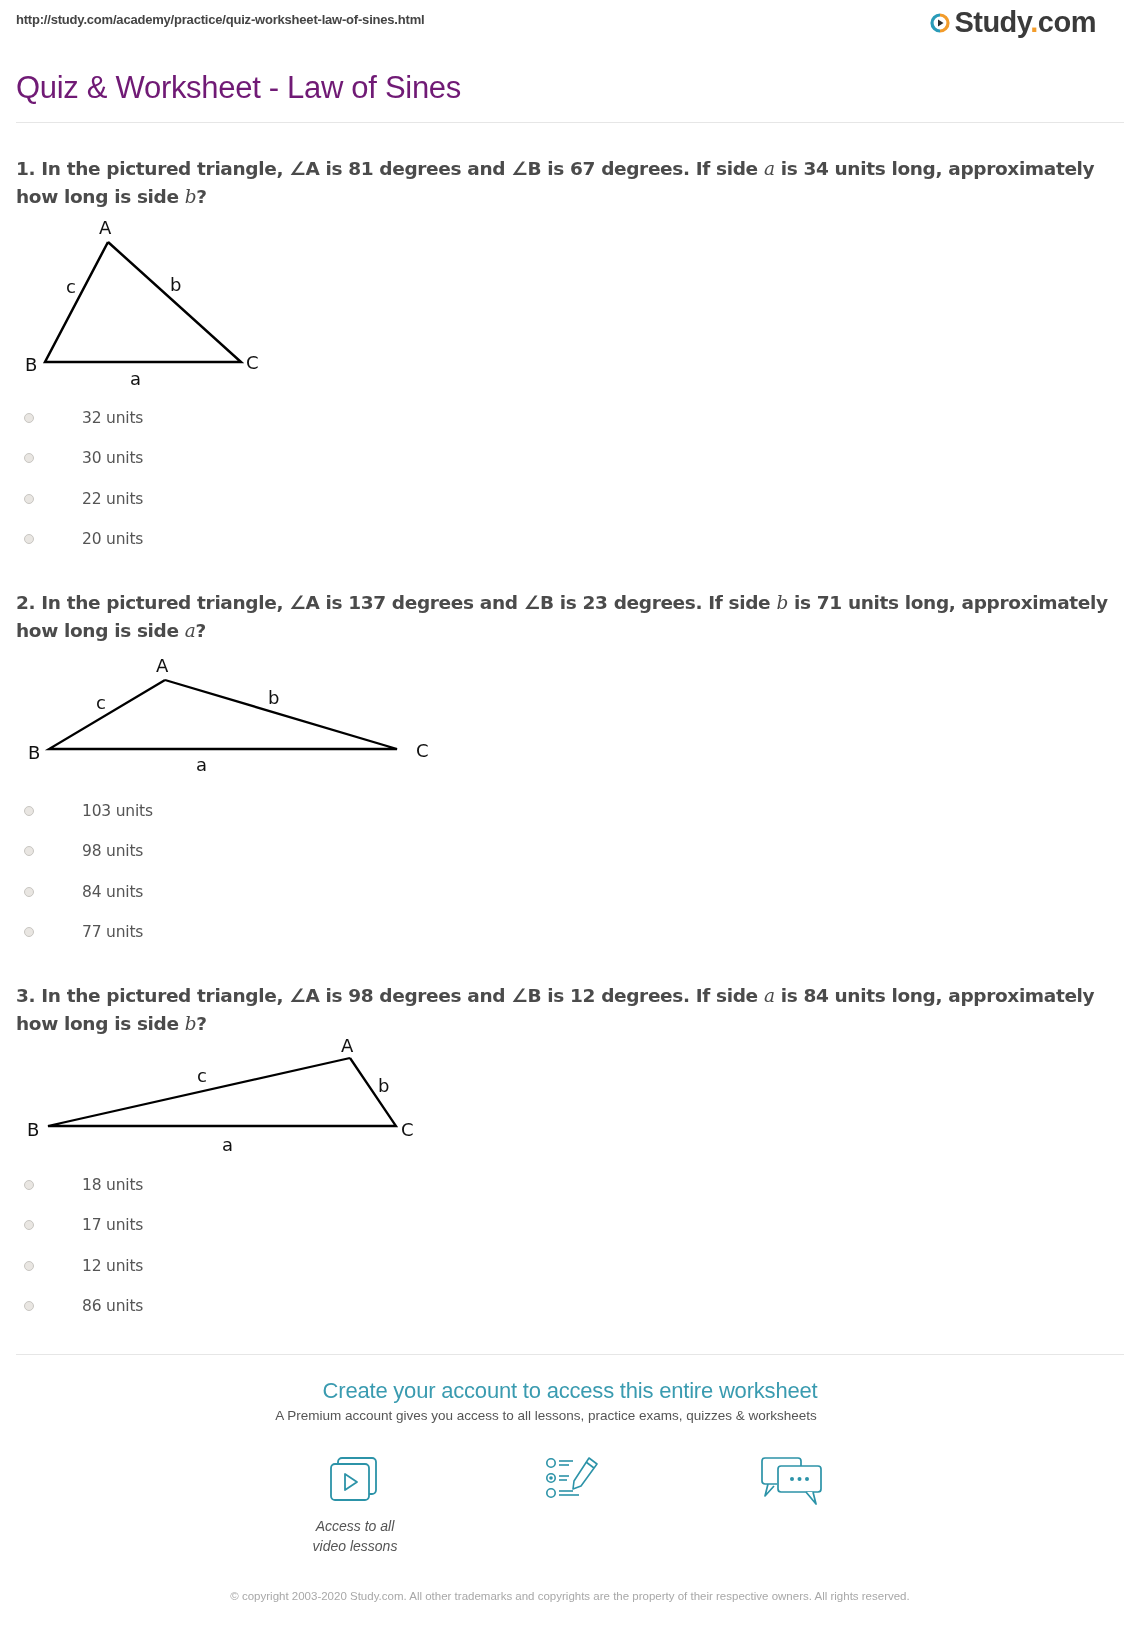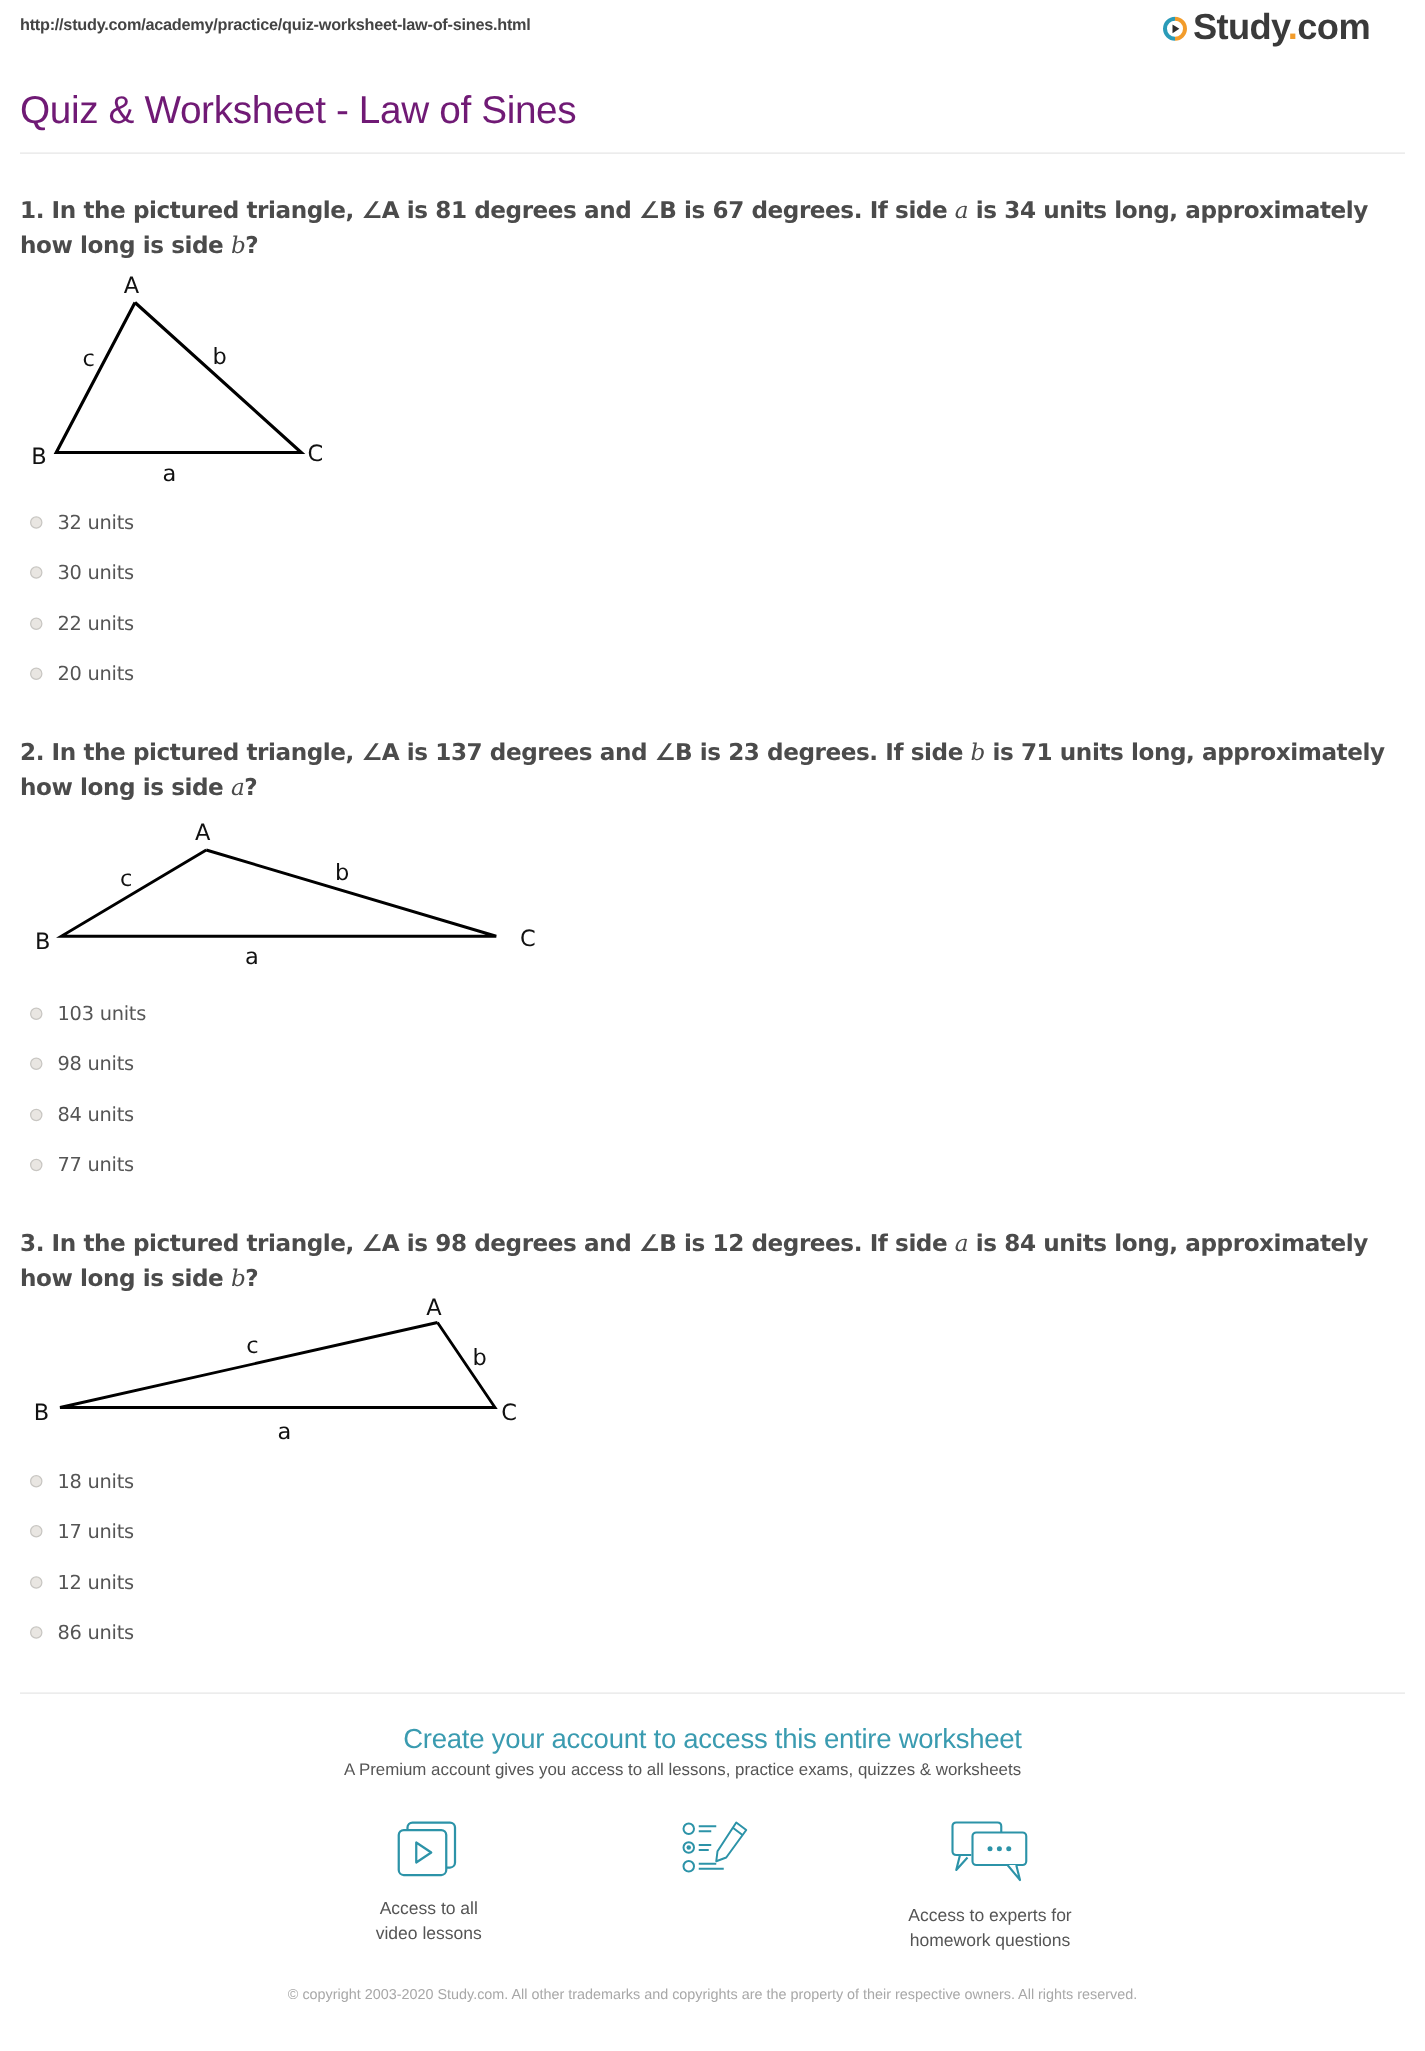--- a/index.html
+++ b/index.html
@@ -14,21 +14,21 @@
   .page-title { position:absolute; left:16px; top:70px; margin:0; font-family:"Liberation Sans",sans-serif;
                 font-size:31px; font-weight:normal; color:#701a75; letter-spacing:-0.3px; }
   .hr { position:absolute; left:16px; right:16px; height:1px; background:#e6e6e6; }
   .question { position:absolute; left:16px; width:1100px; margin:0; font-size:18.5px; line-height:28px;
               color:#4b4b4b; font-weight:600; font-family:"DejaVu Sans",sans-serif; letter-spacing:-0.35px; }
   .question i { font-family:"DejaVu Serif",serif; font-weight:normal; font-style:italic; }
   .figure { position:absolute; left:16px; }
   .options { position:absolute; left:24px; margin:0; padding:0; list-style:none; }
   .option { height:40.3px; display:flex; align-items:center; gap:12px; cursor:pointer; }
   .radio { width:10px; height:10px; border-radius:50%; background:#e9e6e2; border:1px solid #c8c6c2; box-sizing:border-box; flex:none; }
-  .option-label { font-size:15.5px; color:#555; font-family:"DejaVu Sans",sans-serif; letter-spacing:-0.2px; }
+  .option-label { font-size:15.5px; color:#555; font-family:"DejaVu Sans",sans-serif; letter-spacing:-0.2px;margin-left:36px; }
   .cta-title { position:absolute; left:0; width:1140px; top:1378px; text-align:center; font-family:"Liberation Sans",sans-serif;
                font-size:22px; color:#3a9bb0; font-weight:normal; margin:0; letter-spacing:-0.2px; }
   .cta-sub { position:absolute; left:0; width:1092px; top:1408px; text-align:center; font-family:"Liberation Sans",sans-serif;
              font-size:13.5px; color:#555; }
   .feature { position:absolute; top:1456px; width:220px; text-align:center; }
   .feature svg { display:block; margin:0 auto; }
   .feature-label { margin-top:14px; font-family:"Liberation Sans",sans-serif; font-size:14px; line-height:20px; color:#555; }
   .copyright { position:absolute; left:210px; width:720px; top:1588px; text-align:center; font-family:"Liberation Sans",sans-serif;
                font-size:11.5px; line-height:17px; color:#a8a8a8; }
   .tri-label { font-family:"DejaVu Sans",sans-serif; font-size:18px; fill:#111; }
@@ -141,21 +141,21 @@
       <span class="radio"></span>
       <span class="option-label">86 units</span>
     </li>
 </ul>
 
 <div class="hr" style="top:1354px;"></div>
 
 <h2 class="cta-title">Create your account to access this entire worksheet</h2>
 <div class="cta-sub">A Premium account gives you access to all lessons, practice exams, quizzes &amp; worksheets</div>
 
-<div class="feature" style="left:233px;">
+<div class="feature" style="left:245px;font-style:italic;">
   <svg width="52" height="46" viewBox="0 0 52 46">
     <rect x="9" y="2" width="38" height="36" rx="4" fill="#fff" stroke="#2c93a8" stroke-width="1.8"></rect>
     <rect x="2" y="8" width="38" height="36" rx="4" fill="#fff" stroke="#2c93a8" stroke-width="1.8"></rect>
     <polygon points="16,18 16,34 28,26" fill="none" stroke="#2c93a8" stroke-width="1.8" stroke-linejoin="round"></polygon>
   </svg>
   <div class="feature-label">
       <div>Access to all</div>
       <div>video lessons</div>
     </div>
 </div>
@@ -179,19 +179,15 @@
 
 <div class="feature" style="left:682px;">
   <svg width="64" height="52" viewBox="0 0 64 52">
     <path d="M5 2 H38 Q41 2 41 5 V10 M17 28 H5 Q2 28 2 25 V5 Q2 2 5 2 M8 28 L5 40 L14 30" fill="none" stroke="#2c93a8" stroke-width="1.7" stroke-linejoin="round"></path>
     <rect x="18" y="10" width="43" height="26" rx="3" fill="#fff" stroke="#2c93a8" stroke-width="1.7"></rect>
     <path d="M46 36 L56 48 L53 36" fill="#fff" stroke="#2c93a8" stroke-width="1.7" stroke-linejoin="round"></path>
     <circle cx="32" cy="23" r="2" fill="#2c93a8"></circle>
     <circle cx="39.5" cy="23" r="2" fill="#2c93a8"></circle>
     <circle cx="47" cy="23" r="2" fill="#2c93a8"></circle>
   </svg>
-  <div class="feature-label">
-      <div>Access to experts for</div>
-      <div>homework questions</div>
-    </div>
 </div>
 
 <div class="copyright">© copyright 2003-2020 Study.com. All other trademarks and copyrights are the property of their respective owners. All rights reserved.</div>
 
 </body></html>

